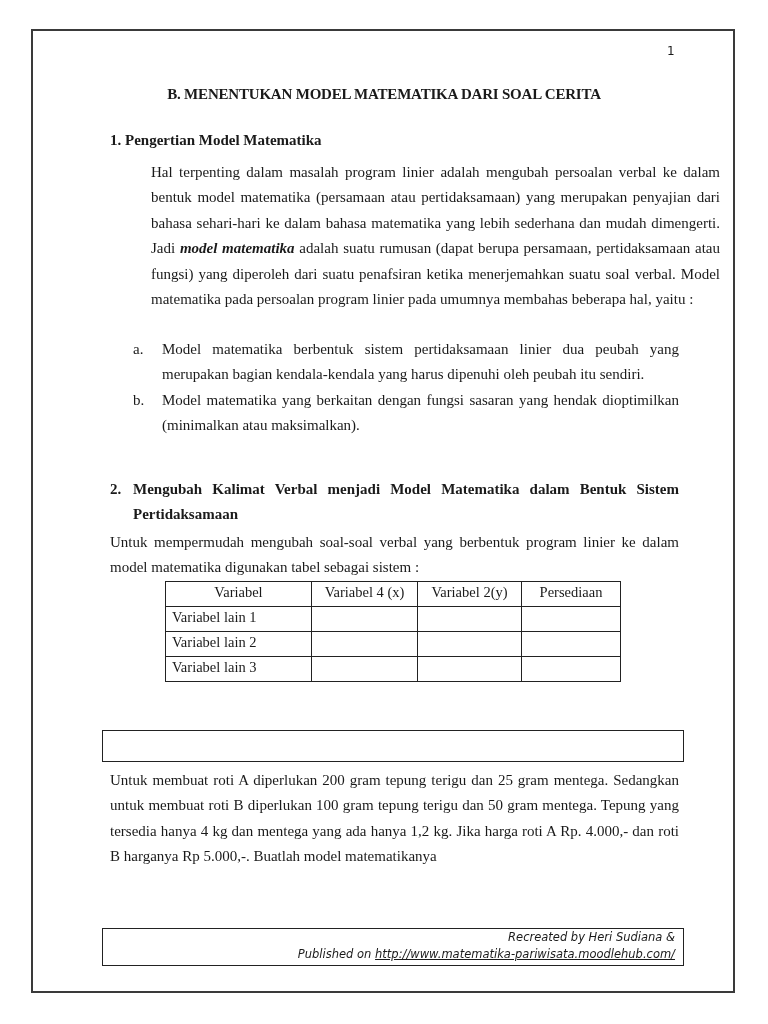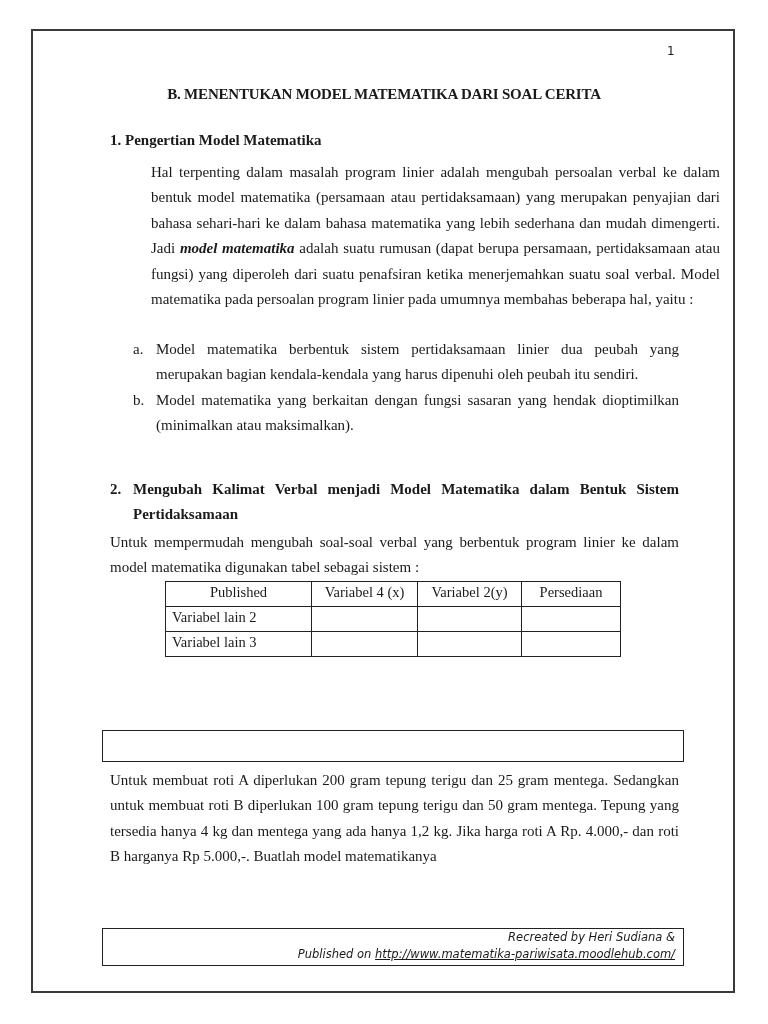--- a/index.html
+++ b/index.html
@@ -11,21 +11,21 @@
   .title { position:absolute; left:0; width:768px; top:86px; text-align:center;
            font-weight:bold; font-size:15px; letter-spacing:-0.2px; }
   .h1 { position:absolute; left:110px; top:132px; font-weight:bold; font-size:15px; }
   .para { position:absolute; left:110px; width:569px; font-size:15px; line-height:25.4px;
           text-align:justify; text-align-last:left; }
   .p1 { top:160px;margin-left:41px; }
   .list { position:absolute; left:133px; width:546px; font-size:15px; line-height:25.4px; }
   .list-a { top:337px; }
   .list-b { top:388px; }
   .li-marker { position:absolute; left:0; }
-  .li-text { margin-left:23px; text-align:justify; text-align-last:left; }
+  .li-text { margin-left:29px; text-align:justify; text-align-last:left; }
   .h2 { position:absolute; left:110px; width:569px; top:477px; font-weight:bold; font-size:15px; line-height:25.4px; }
   .h2 .num { position:absolute; left:0; }
   .h2 .txt { margin-left:23px; text-align:justify; text-align-last:left; display:block;font-family:Liberation Serif, serif; }
   .p2 { top:530px; }
   table.var-table { position:absolute; left:165px; top:581px; width:456px; border-collapse:collapse;
                     font-size:14.5px; }
   table.var-table td, table.var-table th { border:1.5px solid #222; padding:0 6px; height:24px;
                     font-weight:normal; vertical-align:top; line-height:20px; }
   table.var-table th { text-align:center; }
   table.var-table td.label { text-align:left; }
@@ -63,24 +63,30 @@
 <div class="h2">
   <span class="num">2.</span>
   <span class="txt">Mengubah Kalimat Verbal menjadi Model Matematika dalam Bentuk Sistem Pertidaksamaan</span>
 </div>
 
 <div class="para p2">Untuk mempermudah mengubah soal-soal verbal yang berbentuk program linier ke dalam model matematika digunakan tabel sebagai sistem :</div>
 
 <table class="var-table">
   <tbody>
       <tr>
-    <th style="width:133px">Published</th>
+    <th style="width:133px">Variabel</th>
     <th style="width:93px">Variabel 4 (x)</th>
     <th style="width:91px">Variabel 2(y)</th>
     <th>Persediaan</th>
+  </tr>
+  <tr>
+    <td class="label">Variabel lain 1</td>
+    <td></td>
+    <td></td>
+    <td></td>
   </tr>
   <tr>
     <td class="label">Variabel lain 2</td>
     <td></td>
     <td></td>
     <td></td>
   </tr>
   <tr>
     <td class="label">Variabel lain 3</td>
     <td></td>

